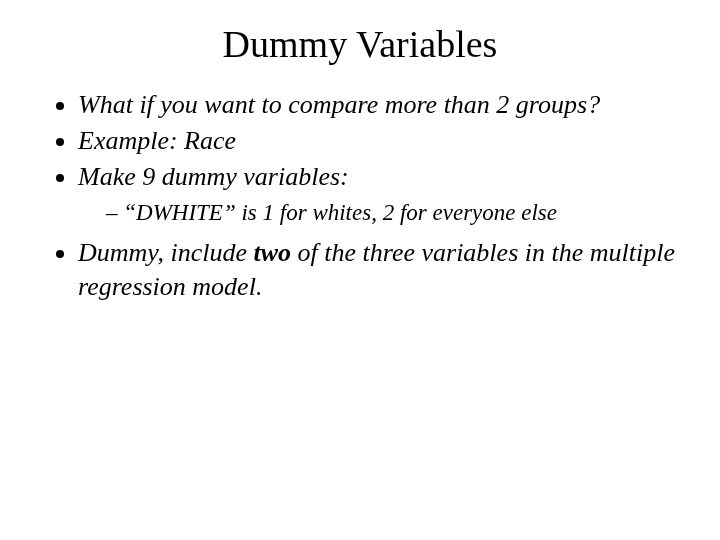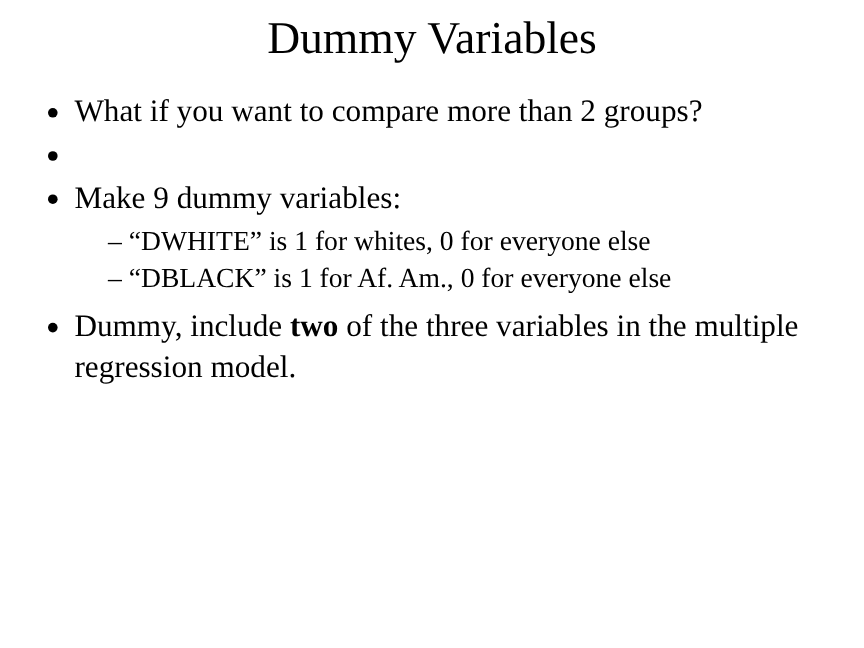--- a/index.html
+++ b/index.html
@@ -8,34 +8,35 @@
     width: 720px;
     height: 540px;
     background: #ffffff;
     font-family: "Times New Roman", Times, serif;
     color: #000000;
   }
   .slide {
     box-sizing: border-box;
     width: 720px;
     height: 452px;
-    padding: 10px 20px 20px 20px;
+    padding: 22px 20px 20px 20px;
   }
   .title {
     text-align: center;
     font-size: 38px;
     margin: 0 0 22px 0;
     font-weight: normal;
   }
   ul.lvl1 {
     list-style-type: disc;
-    margin: 0;
+    margin: 16px;
     padding-left: 42px;
     font-size: 26px;
     line-height: 1.3;
+    font-style: italic;
   }
   ul.lvl1 > li {
     margin-bottom: 2px;
   }
   ul.lvl2 {
     list-style: none;
     margin: 4px 0 8px 0;
     padding-left: 28px;
     font-size: 23px;
     line-height: 1.35;
@@ -49,25 +50,25 @@
 </style>
 </head>
 <body>
 
 <div class="slide">
   <h1 class="title">Dummy Variables</h1>
 
   <ul class="lvl1">
     <li>What if you want to compare more than 2 groups?</li>
     <li>
+      <span>Example:  Race</span>
     </li>
     <li>
       <span>Make 9 dummy variables:</span>
       <ul class="lvl2">
-        <li>“DWHITE” is 1 for whites, 0 for everyone else</li>
-        <li>“DBLACK” is 1 for Af. Am., 0 for everyone else</li>
+        <li>“DWHITE” is 1 for whites, 2 for everyone else</li>
       </ul>
     </li>
     <li>
       <span>Dummy, include </span><span class="bold">two</span><span> of the three variables in the multiple regression model.</span>
     </li>
   </ul>
 </div>
 
 </body></html>

